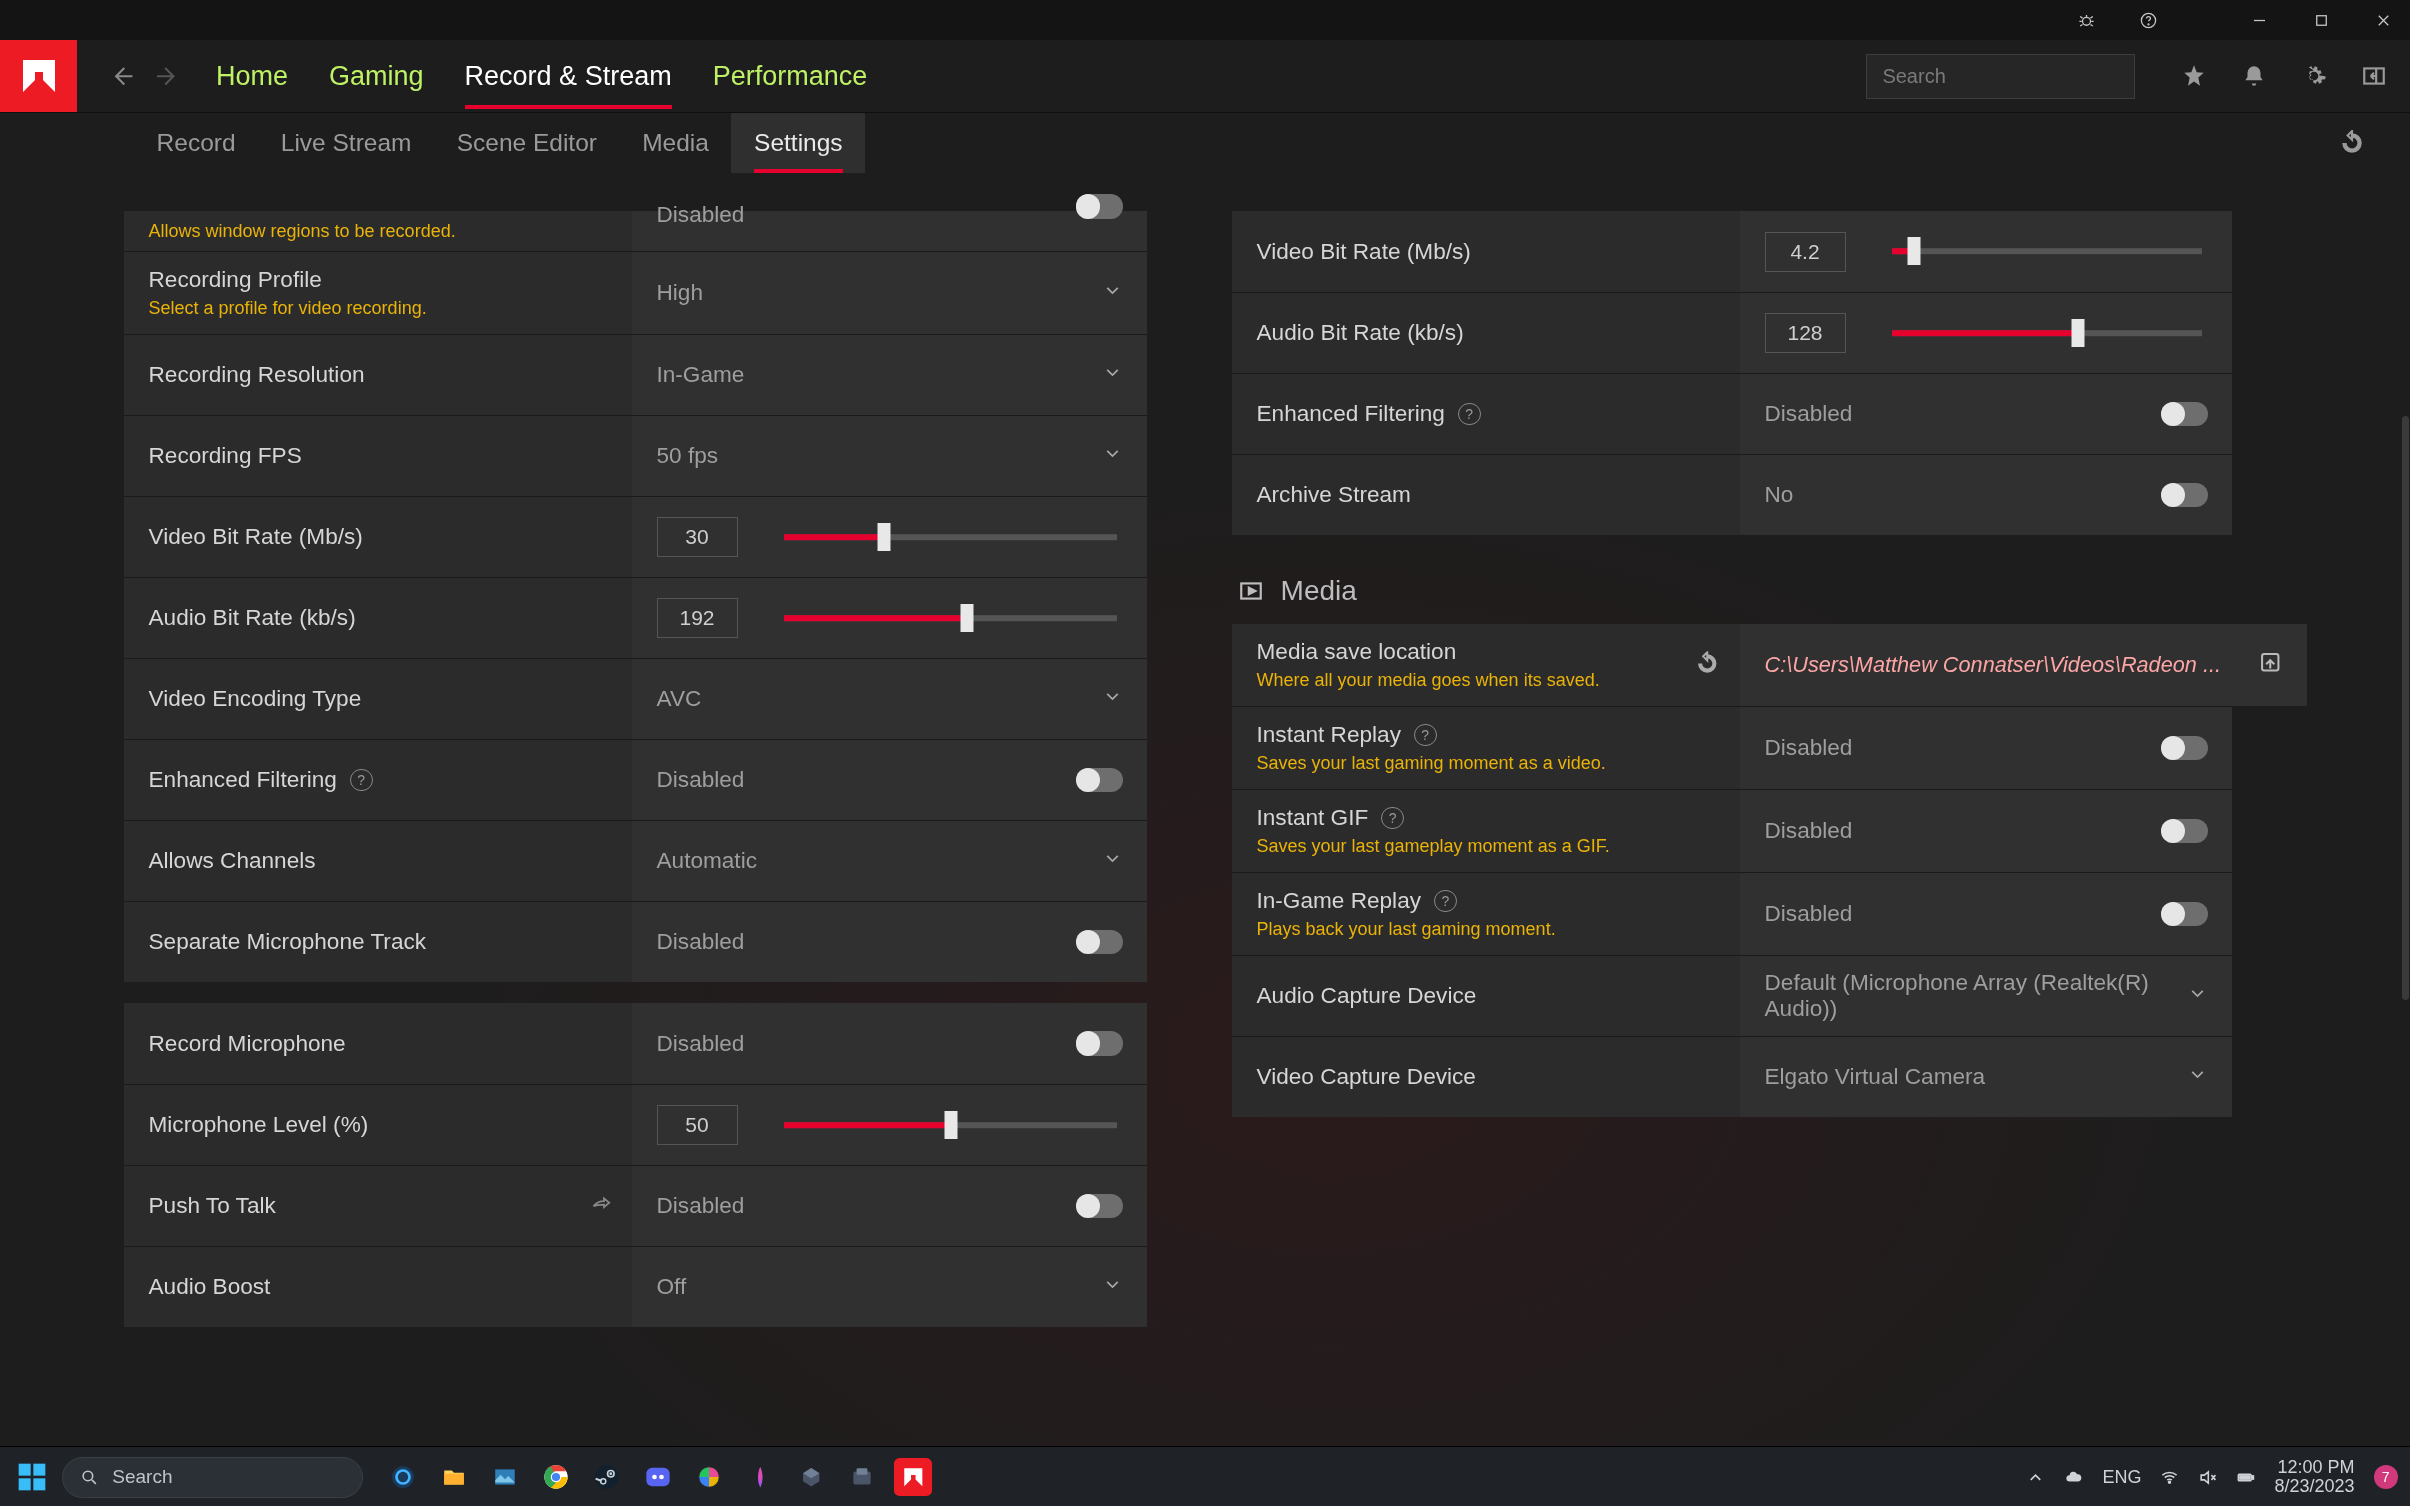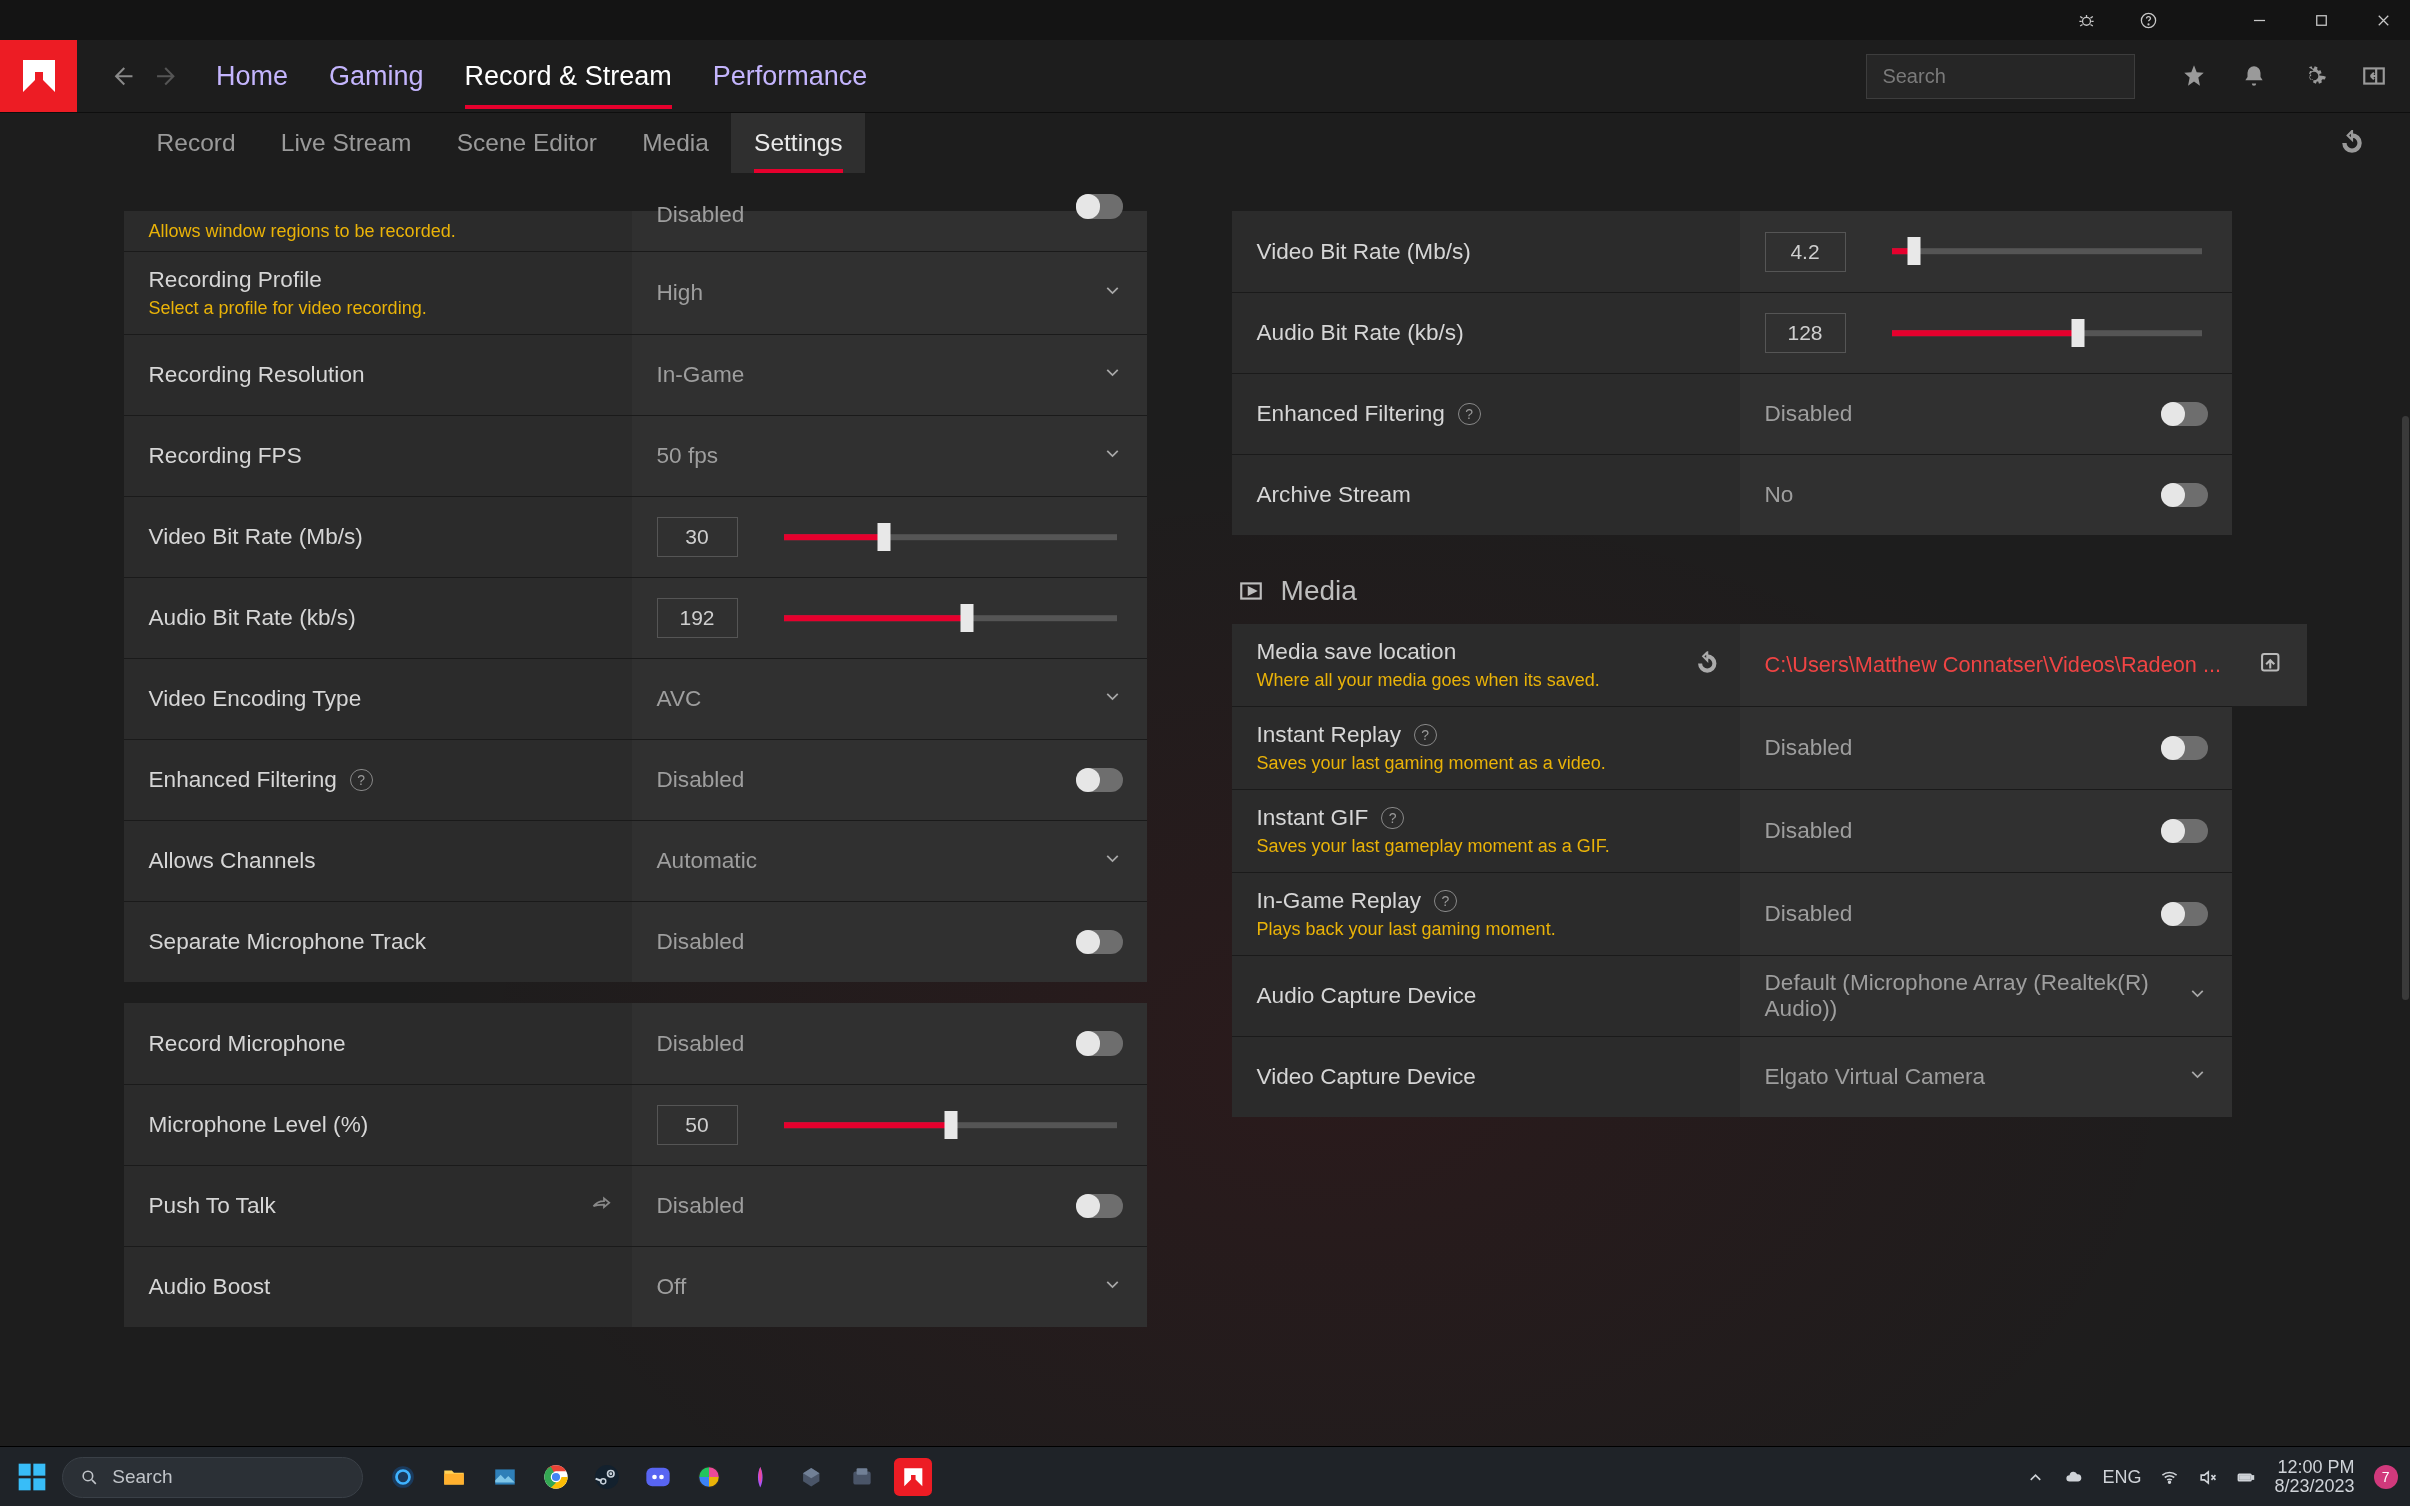--- a/index.html
+++ b/index.html
@@ -29,21 +29,21 @@
   .titlebar .tbtn svg{width:19px;height:19px;}
   .titlebar .spacer{width:28px;}
 
   
   .topnav{height:72px;display:flex;align-items:center;padding:0 22.6px 0 0;gap:17px;}
   .logo{width:77px;height:72px;background:var(--accent2);display:flex;align-items:center;justify-content:center;}
   .logo svg{width:40px;height:40px;fill:#fff;}
   .navarrows{display:flex;gap:19px;margin-left:15px;margin-right:19px;color:#6a6a6a;}
   .navarrows .arr{width:26px;height:26px;display:flex;align-items:center;justify-content:center;}
   .mainmenu{display:flex;gap:41px;font-size:27px;color:var(--text-dim);}
-  .mainmenu .mi{padding:17px 0;cursor:pointer;color:#c4b5fd;}
+  .mainmenu .mi{padding:17px 0;cursor:pointer;color:#bef264;}
   .mainmenu .mi.active{color:#ffffff;border-bottom:4.7px solid var(--accent);padding-bottom:12.2px;}
   .topnav .grow{flex:1;}
   .search{display:flex;align-items:center;background:#262626;border:0.9px solid #3d3d3d;height:45px;width:269px;padding:0 13px;color:#8a8a8a;}
   .search input{flex:1;background:transparent;border:none;outline:none;color:#ccc;font-size:20px;}
   .search input::placeholder{color:#7a7a7a;}
   .search svg{width:22.6px;height:22.6px;stroke:#9a9a9a;fill:none;}
   .toolicons{display:flex;gap:32px;margin-left:28px;color:#9a9a9a;}
   .toolicons .ti{width:28px;height:28px;display:flex;align-items:center;justify-content:center;}
   .toolicons svg{width:26px;height:26px;}
 
@@ -82,21 +82,21 @@
   .slider .fill{position:absolute;left:0;top:50%;height:5.6px;transform:translateY(-50%);background:var(--accent);}
   .slider .thumb{position:absolute;top:50%;width:13px;height:28px;background:#e8e8e8;transform:translate(-50%,-50%);}
 
   .toggle{margin-left:auto;width:47px;height:24.5px;border-radius:12.2px;background:var(--toggle-off);position:relative;}
   .toggle .knob{position:absolute;width:24.5px;height:24.5px;border-radius:50%;background:#e6e6e6;top:0;}
   .toggle.off .knob{left:0;}
 
   .sect-head{display:flex;align-items:center;gap:17px;color:#bdbdbd;font-size:28px;margin:19px 0 17px 5.6px;}
   .sect-head svg{width:26px;height:26px;}
 
-  .pathtxt{color:#ef4444;font-size:21.7px;white-space:nowrap;overflow:hidden;text-overflow:ellipsis;flex:1;}
+  .pathtxt{color:#fca5a5;font-size:21.7px;white-space:nowrap;overflow:hidden;text-overflow:ellipsis;flex:1;font-style:italic;}
   .iconbtn{margin-left:13px;color:#bbb;}
   .iconbtn svg{width:24.5px;height:24.5px;}
   .resetbtn{margin-left:auto;color:#aaa;}
 
   
   .row.clipped{min-height:40px;}
   .row.clipped .row-l{justify-content:flex-end;padding-top:0;padding-bottom:9.4px;}
   .row.clipped .row-r{align-items:flex-start;padding-top:0;}
 
   

